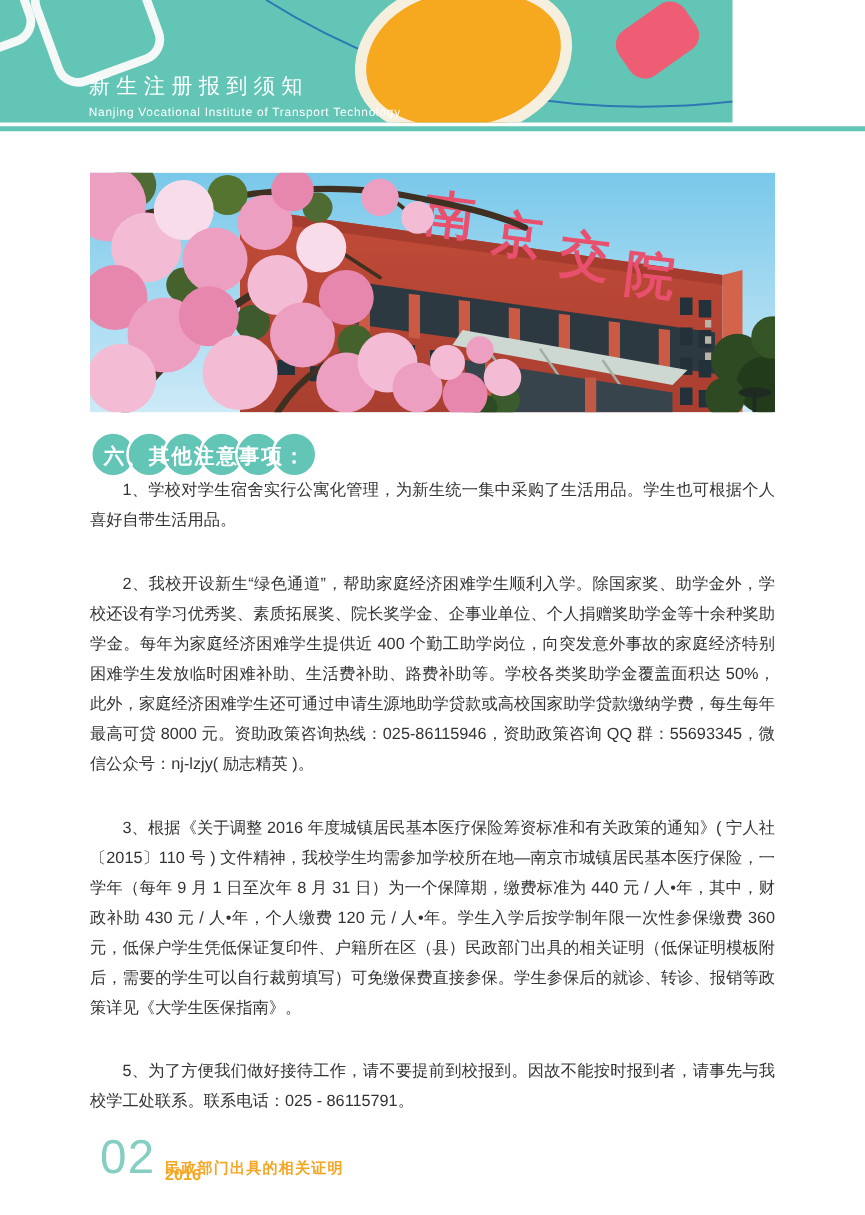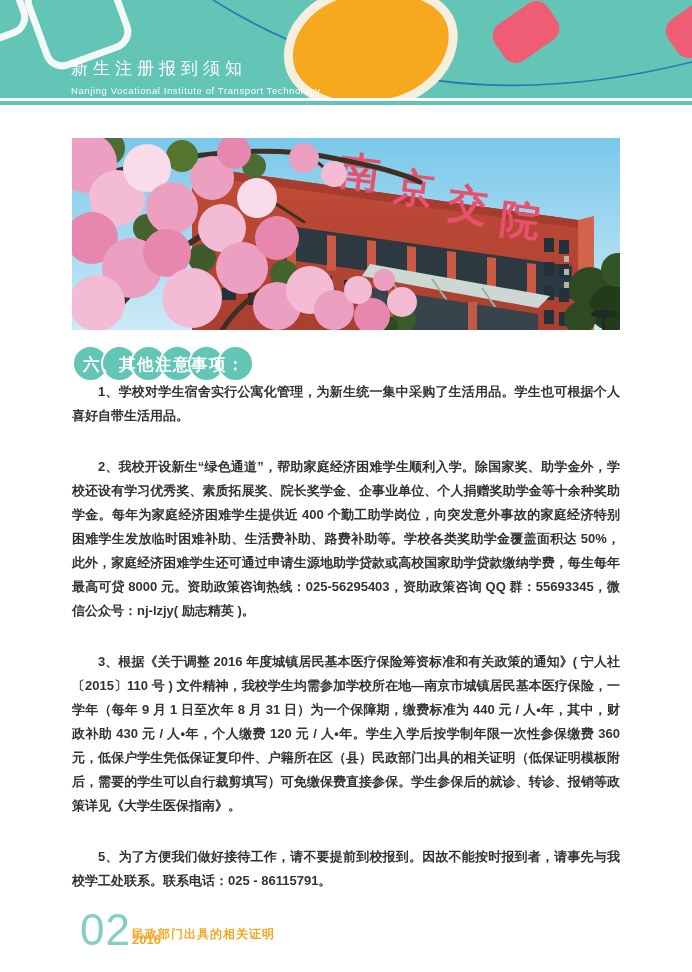--- a/index.html
+++ b/index.html
@@ -1,21 +1,21 @@
 <!DOCTYPE html>
 <html><head>
 <meta charset="utf-8">
 <style>
   html,body{margin:0;padding:0;}
   body{width:692px;height:972px;background:#ffffff;position:relative;overflow:hidden;
        font-family:"Liberation Sans","DejaVu Sans",sans-serif;}
   .page{position:absolute;inset:0;background:#fff;}
 
   
-  .header{position:absolute;left:0;top:0;width:692px;height:98px;background:#63c5b6;overflow:hidden;}
+  .header{position:absolute;left:0;top:0;width:586px;height:98px;background:#63c5b6;overflow:hidden;}
   .hdr-stripe{position:absolute;left:0;top:101px;width:692px;height:4px;background:#63c5b6;}
   .sq-outline{position:absolute;border:7px solid #f4f9f7;border-radius:20px;background:transparent;}
   .sq1{left:32px;top:-30px;width:78px;height:78px;transform:rotate(-20deg);}
   .sq2{left:-62px;top:-38px;width:70px;height:70px;transform:rotate(-20deg);}
   .blob{position:absolute;left:283px;top:-16px;width:158px;height:108px;background:#f6a81e;
         border:9px solid #f6efdd;border-radius:46% 54% 48% 52% / 52% 46% 54% 48%;transform:rotate(-10deg);}
   .pinkshape{position:absolute;background:#ee5d73;border-radius:14px;}
   .pk1{left:494px;top:10px;width:64px;height:44px;transform:rotate(-35deg);}
   .pk2{left:668px;top:8px;width:54px;height:44px;transform:rotate(-35deg);}
   .arc-svg{position:absolute;left:0;top:0;width:692px;height:98px;}
@@ -26,25 +26,25 @@
   .photo{position:absolute;left:72px;top:138px;width:548px;height:192px;overflow:hidden;}
   .photo svg{display:block;}
 
   
   .bubbles{position:absolute;left:72px;top:345px;height:37px;}
   .bubble{position:absolute;top:0;width:37px;height:37px;border-radius:50%;background:#63c5b6;border:2px solid #ffffff;box-sizing:border-box;}
   .bubble-text{position:absolute;left:11px;top:9px;color:#ffffff;font-size:16.5px;font-weight:bold;letter-spacing:1.5px;white-space:nowrap;}
 
   
   .content{position:absolute;left:72px;top:380px;width:548px;color:#333333;font-size:13px;line-height:24px;text-align:justify;}
-  .content p{margin:0 0 27px 0;text-indent:2em;font-weight:bold;}
+  .content p{margin:0 0 27px 0;text-indent:2em;}
 
   
   .footer{position:absolute;left:80px;top:905px;height:50px;}
-  .page-num{position:absolute;left:0;top:0;color:#85cec2;font-size:44px;font-weight:300;letter-spacing:1px;}
+  .page-num{position:absolute;left:0;top:0;color:#85cec2;font-size:38px;font-weight:300;letter-spacing:1px;}
   .foot-year{position:absolute;left:52px;top:6px;color:#f5a623;font-size:13px;font-weight:bold;margin-top:21px;}
   .foot-guide{position:absolute;left:52px;top:21px;color:#f5a623;font-size:12px;font-weight:bold;letter-spacing:1px;white-space:nowrap;}
 </style>
 </head>
 <body>
 
 <div class="page">
 
   <div class="header">
     <div class="sq-outline sq2"></div>
@@ -188,21 +188,21 @@
     <span class="bubble" style="left:29px"></span>
     <span class="bubble" style="left:58px"></span>
     <span class="bubble" style="left:87px"></span>
     <span class="bubble" style="left:116px"></span>
     <span class="bubble" style="left:145px"></span>
     <span class="bubble-text">六、其他注意事项：</span>
   </div>
 
   <div class="content">
     <p>1、学校对学生宿舍实行公寓化管理，为新生统一集中采购了生活用品。学生也可根据个人喜好自带生活用品。</p>
-    <p>2、我校开设新生“绿色通道”，帮助家庭经济困难学生顺利入学。除国家奖、助学金外，学校还设有学习优秀奖、素质拓展奖、院长奖学金、企事业单位、个人捐赠奖助学金等十余种奖助学金。每年为家庭经济困难学生提供近 400 个勤工助学岗位，向突发意外事故的家庭经济特别困难学生发放临时困难补助、生活费补助、路费补助等。学校各类奖助学金覆盖面积达 50%，此外，家庭经济困难学生还可通过申请生源地助学贷款或高校国家助学贷款缴纳学费，每生每年最高可贷 8000 元。资助政策咨询热线：025-56295403，资助政策咨询 QQ 群：55693345，微信公众号：nj-lzjy( 励志精英 )。</p>
+    <p>2、我校开设新生“绿色通道”，帮助家庭经济困难学生顺利入学。除国家奖、助学金外，学校还设有学习优秀奖、素质拓展奖、院长奖学金、企事业单位、个人捐赠奖助学金等十余种奖助学金。每年为家庭经济困难学生提供近 400 个勤工助学岗位，向突发意外事故的家庭经济特别困难学生发放临时困难补助、生活费补助、路费补助等。学校各类奖助学金覆盖面积达 50%，此外，家庭经济困难学生还可通过申请生源地助学贷款或高校国家助学贷款缴纳学费，每生每年最高可贷 8000 元。资助政策咨询热线：025-86115946，资助政策咨询 QQ 群：55693345，微信公众号：nj-lzjy( 励志精英 )。</p>
     <p>3、根据《关于调整 2016 年度城镇居民基本医疗保险筹资标准和有关政策的通知》( 宁人社〔2015〕110 号 ) 文件精神，我校学生均需参加学校所在地—南京市城镇居民基本医疗保险，一学年（每年 9 月 1 日至次年 8 月 31 日）为一个保障期，缴费标准为 440 元 / 人•年，其中，财政补助 430 元 / 人•年，个人缴费 120 元 / 人•年。学生入学后按学制年限一次性参保缴费 360 元，低保户学生凭低保证复印件、户籍所在区（县）民政部门出具的相关证明（低保证明模板附后，需要的学生可以自行裁剪填写）可免缴保费直接参保。学生参保后的就诊、转诊、报销等政策详见《大学生医保指南》。</p>
     <p>5、为了方便我们做好接待工作，请不要提前到校报到。因故不能按时报到者，请事先与我校学工处联系。联系电话：025 - 86115791。</p>
   </div>
 
   <div class="footer">
     <span class="page-num">02</span>
     <span class="foot-year">2016</span>
     <span class="foot-guide">民政部门出具的相关证明</span>
   </div>
 

